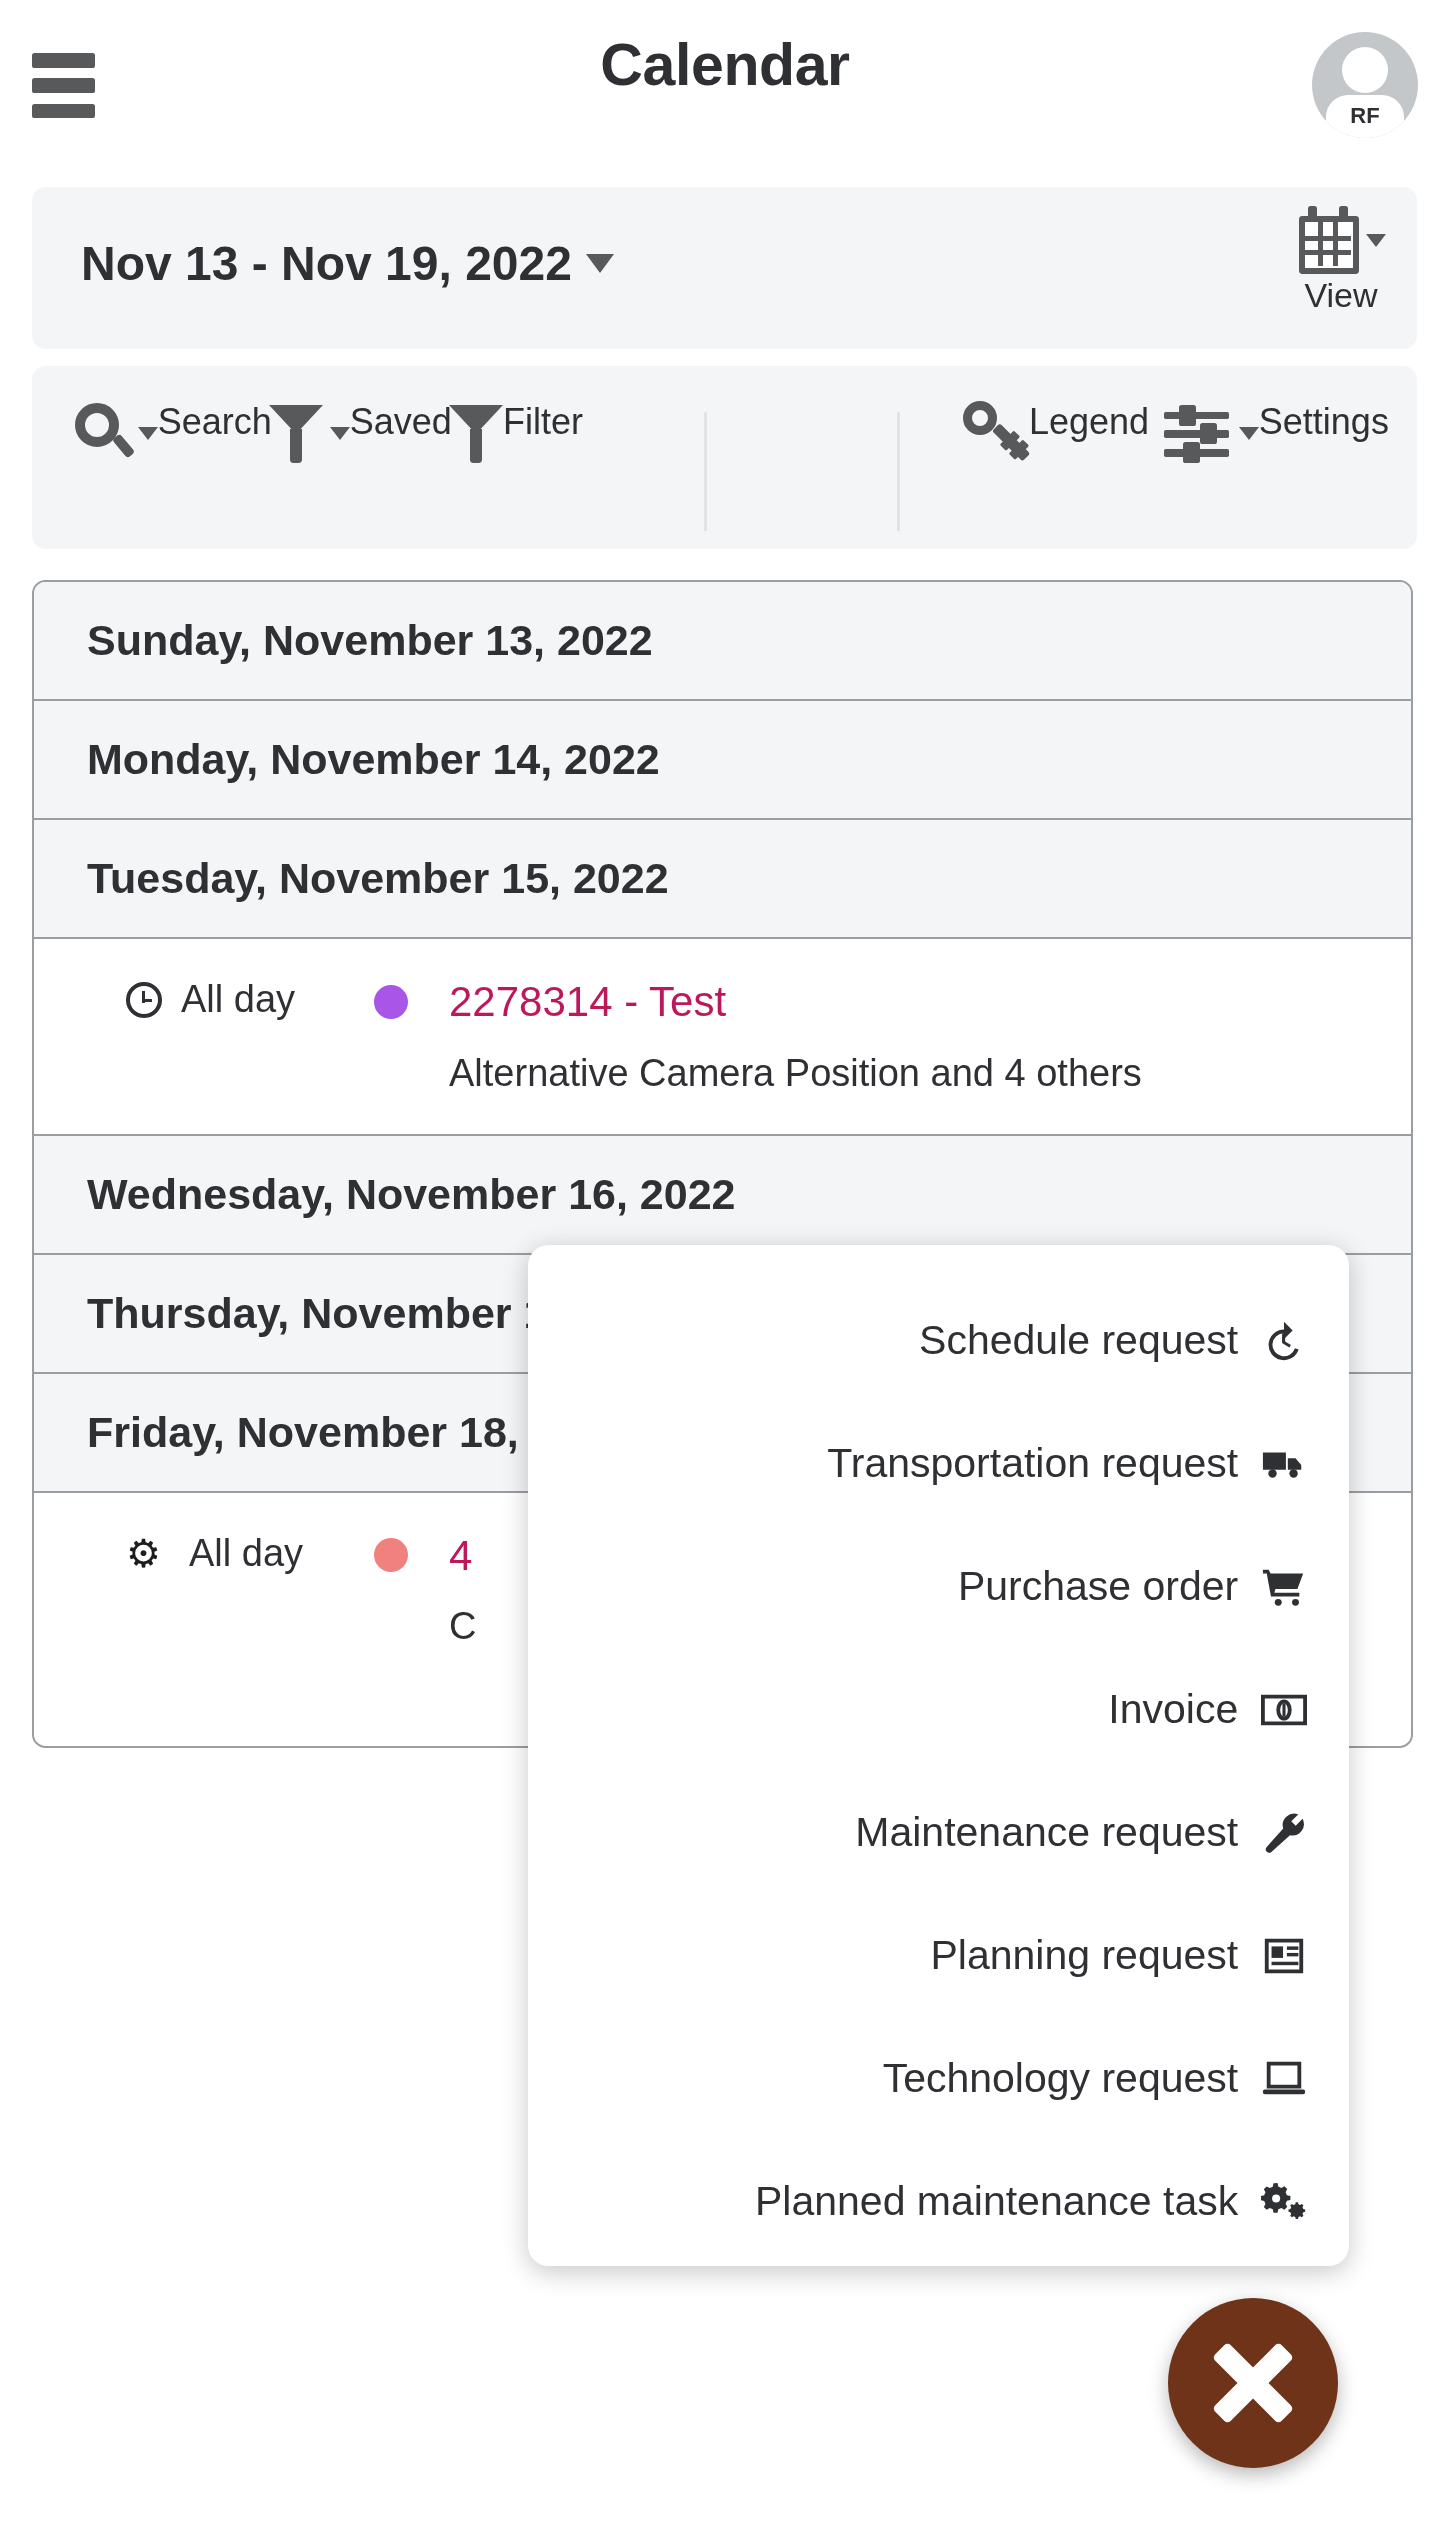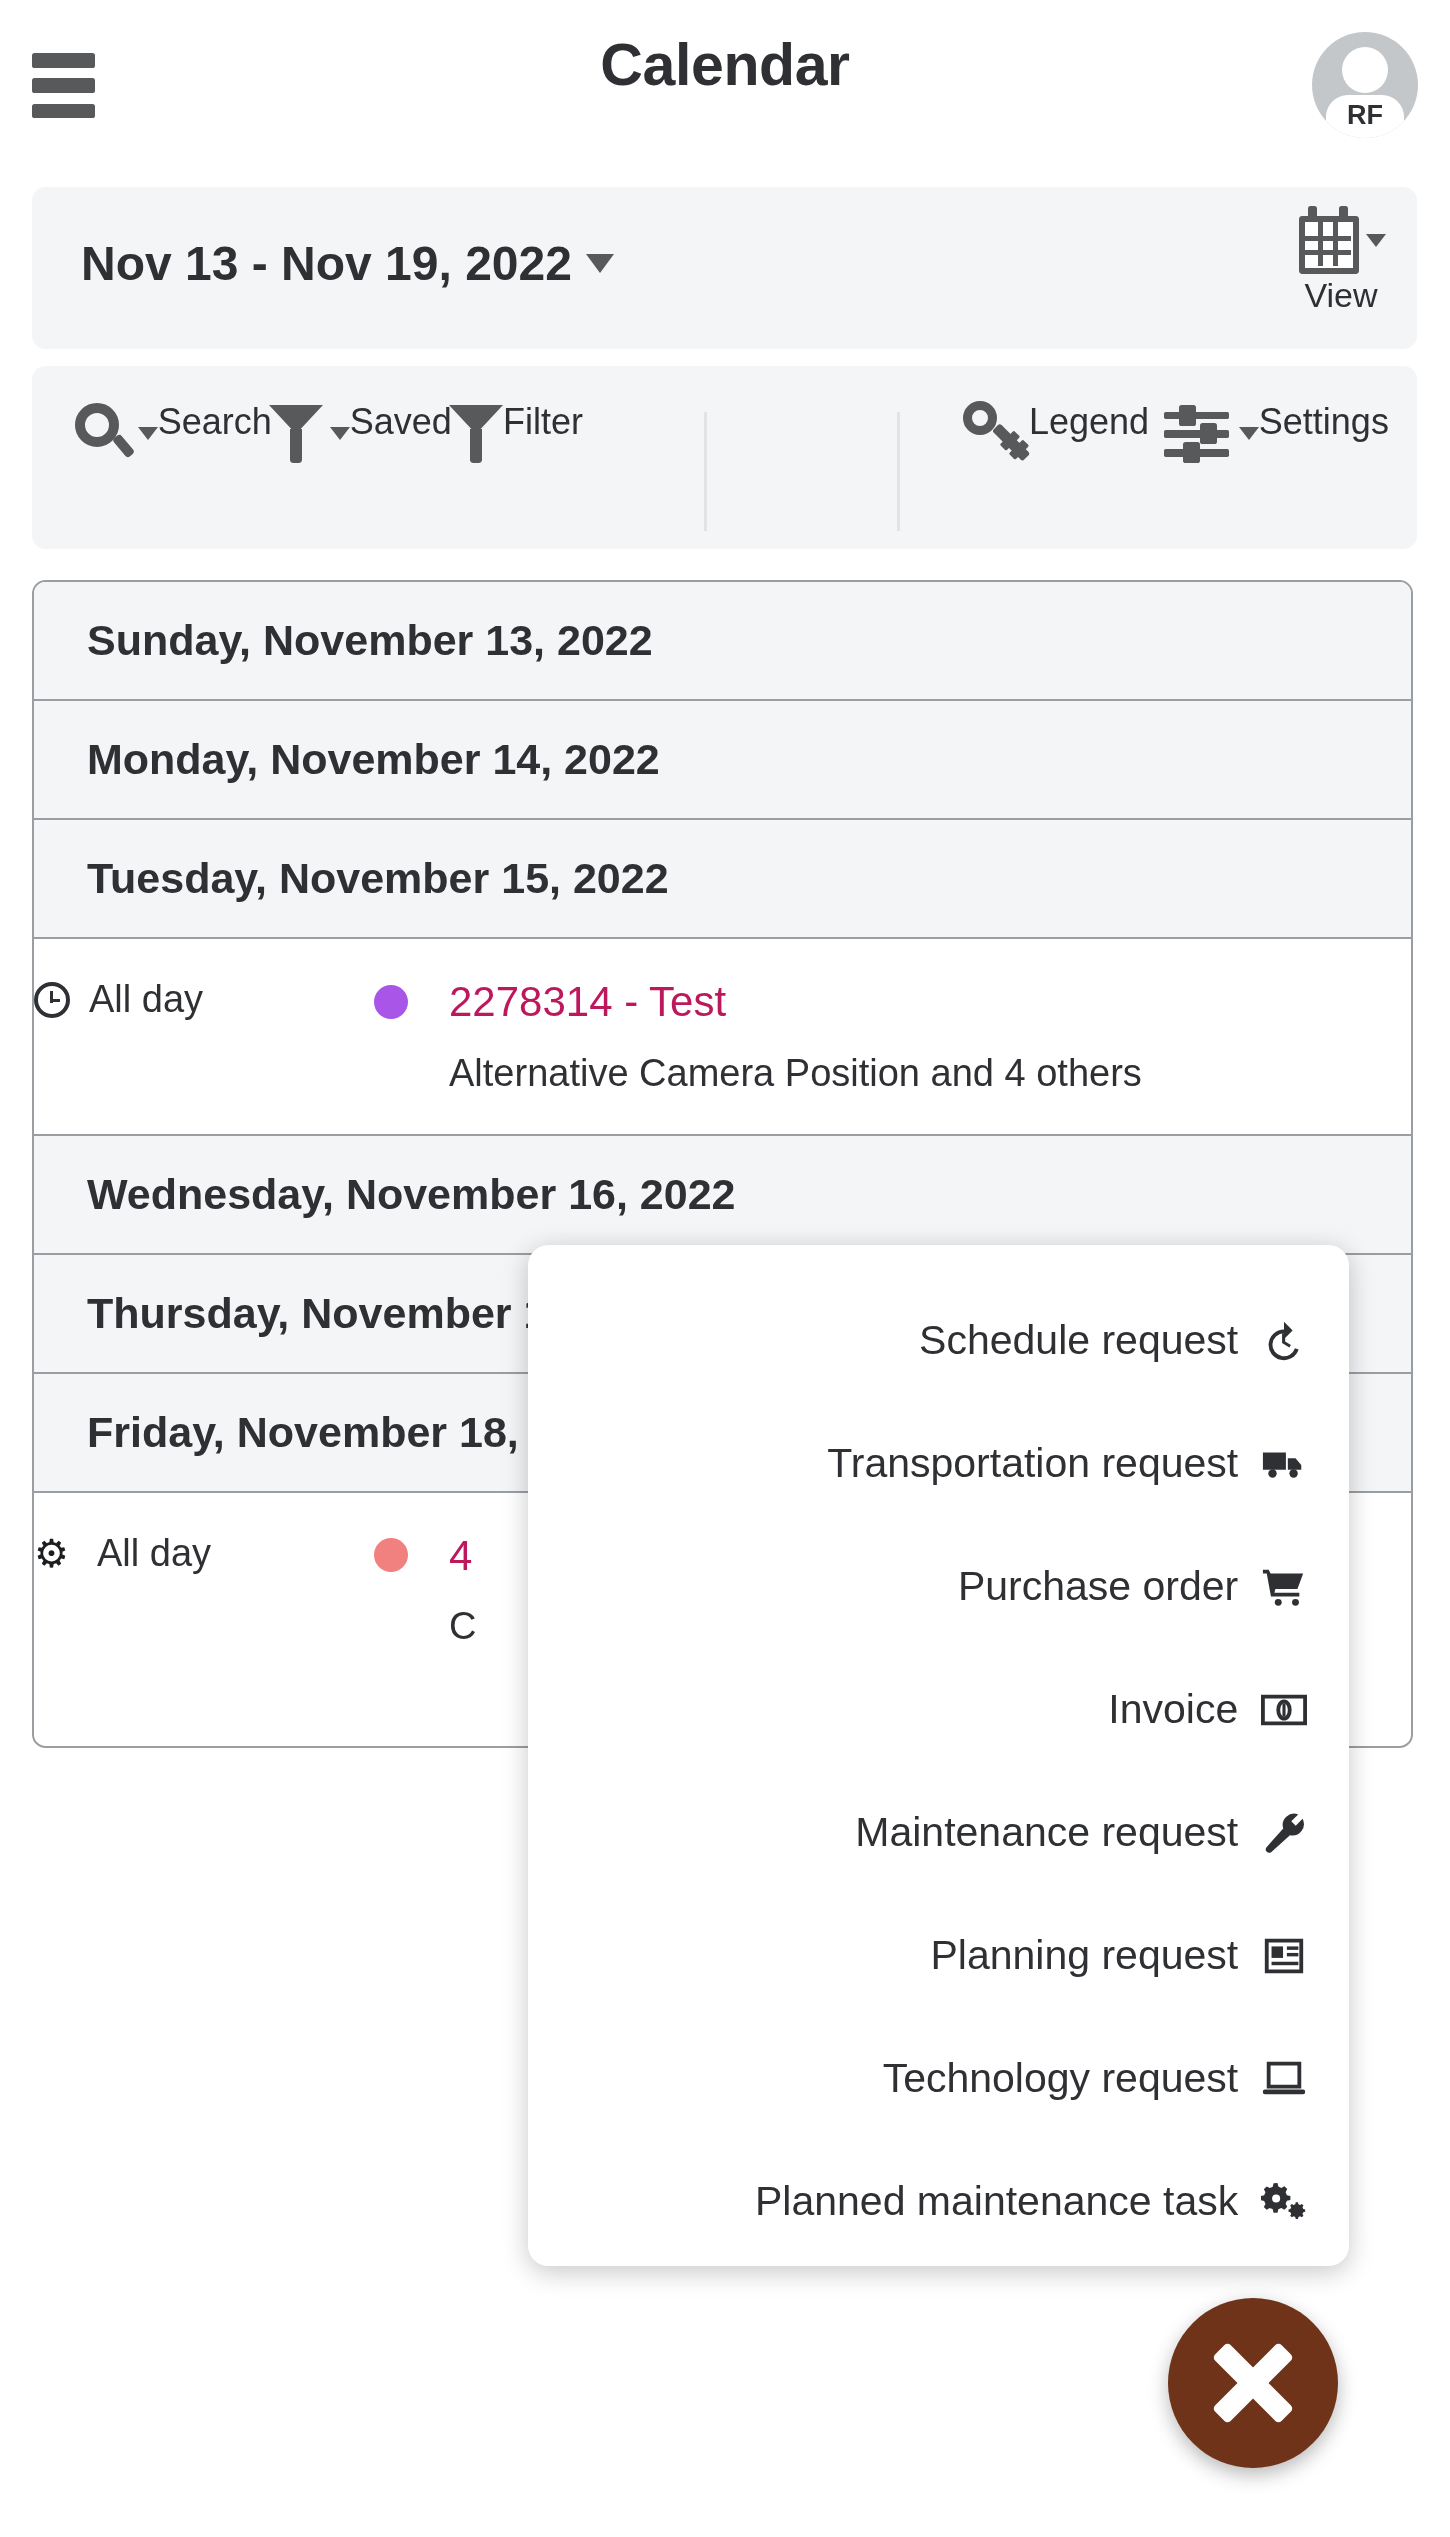--- a/index.html
+++ b/index.html
@@ -76,21 +76,21 @@
     transform: translateX(-50%);
     width: 78px; height: 51px;
     border-radius: 22px 22px 0 0;
     background: #ffffff;
   }
   .avatar .initials {
     position: absolute;
     left: 0; top: 63px;
     width: 106px;
     text-align: center;
-    font-size: 27px;
+    font-size: 22px;
     font-weight: bold;
     color: #2f3033;
     line-height: 41px;
   }
 
   
   .date-bar {
     position: absolute;
     top: 187px; left: 32px;
     width: 1385px; height: 162px;
@@ -307,20 +307,21 @@
     padding: 39px 0 39px 0;
     display: flex;
     align-items: flex-start;
   }
   .event-row:last-child { border-bottom: none; }
   .event-time {
     width: 340px;
     display: flex;
     align-items: center;
     gap: 19px;
+    padding-left: 92px;
     flex: 0 0 340px;
   }
   .event-time .time-label {
     font-size: 38px;
     color: #2f3033;
     white-space: nowrap;
   }
   .clock-icon {
     position: relative;
     width: 36px; height: 36px;

